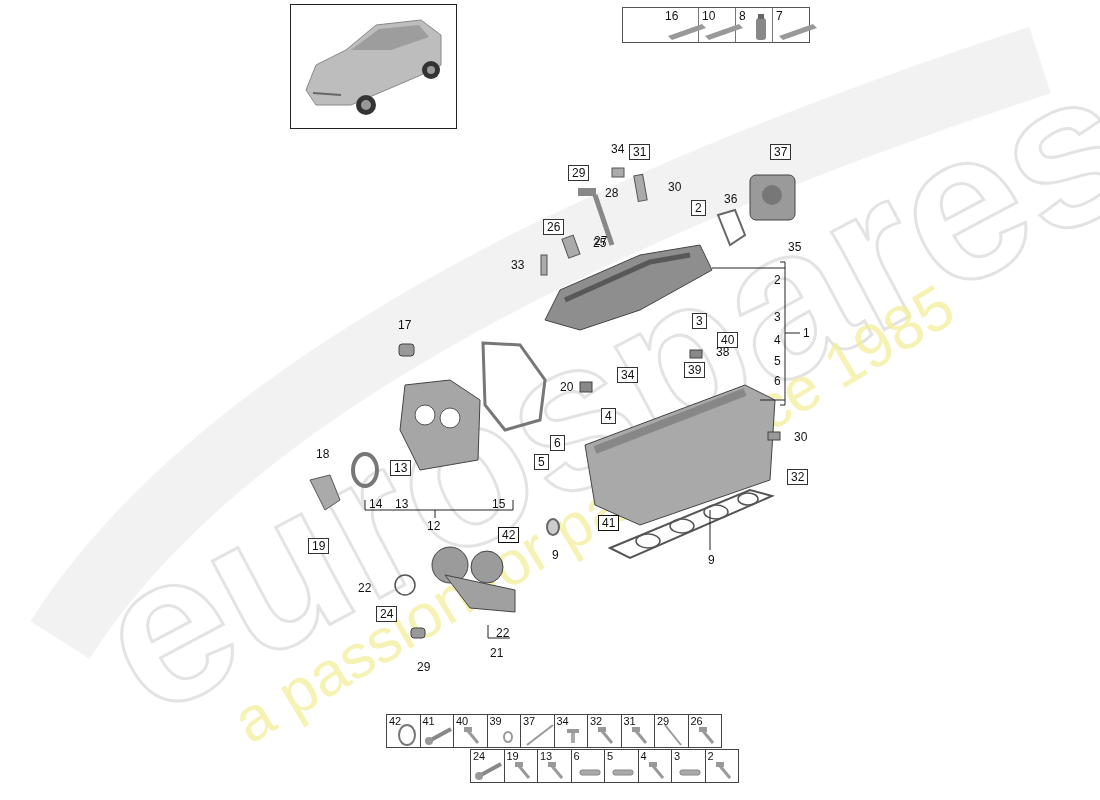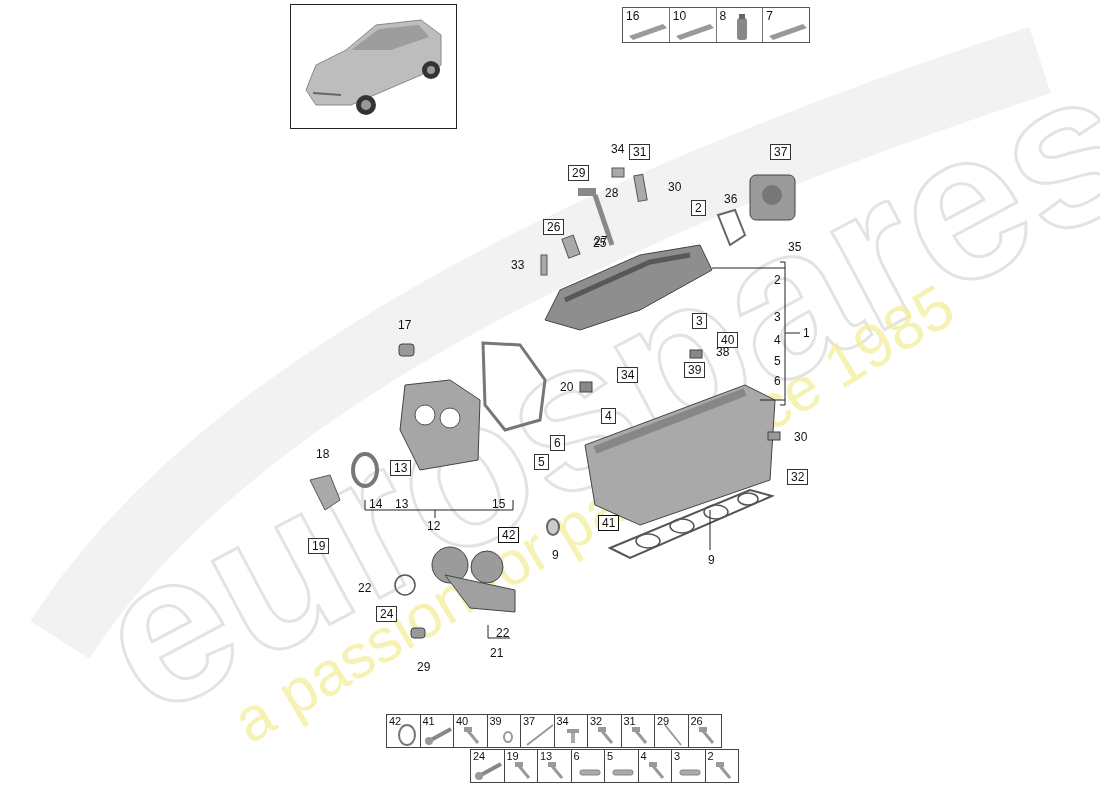--- a/index.html
+++ b/index.html
@@ -1,19 +1,19 @@
 <!DOCTYPE html>
 <html><head>
 <meta charset="utf-8">
 <style>
   html, body { margin:0; padding:0; background:#ffffff; }
   body { width:1100px; height:800px; position:relative; overflow:hidden; font-family:"Liberation Sans", sans-serif; color:#111; }
   .abs { position:absolute; }
   .car-box { left:290px; top:4px; width:167px; height:125px; border:1.5px solid #222; box-sizing:border-box; background:#fff; }
-  .kit-strip { left:622px; top:7px; width:188px; height:36px; display:flex; border:1px solid #555; box-sizing:border-box; }
+  .kit-strip { left:622px; top:7px; width:188px; height:36px; display:flex; border:1px solid #555; box-sizing:border-box;padding-left:39px; }
   .kit-cell { flex:1; border-right:1px solid #777; position:relative; }
   .kit-cell:last-child { border-right:none; }
   .kit-num { position:absolute; left:3px; top:1px; font-size:12px; }
   .lbl { position:absolute; font-size:12px; line-height:14px; white-space:nowrap; }
   .boxed { border:1px solid #333; padding:0 3px; background:rgba(255,255,255,0.85); }
   .boxed.bold { border:1.6px solid #111; }
   .ptable { left:387px; top:714px; width:426px; height:69px; }
   .prow { position:absolute; display:flex; height:34px; }
   .pcell { width:34.5px; height:34px; border:1px solid #444; box-sizing:border-box; margin-left:-1px; position:relative; background:#fff; }
   .pcell .n { position:absolute; left:2px; top:0px; font-size:11px; }

